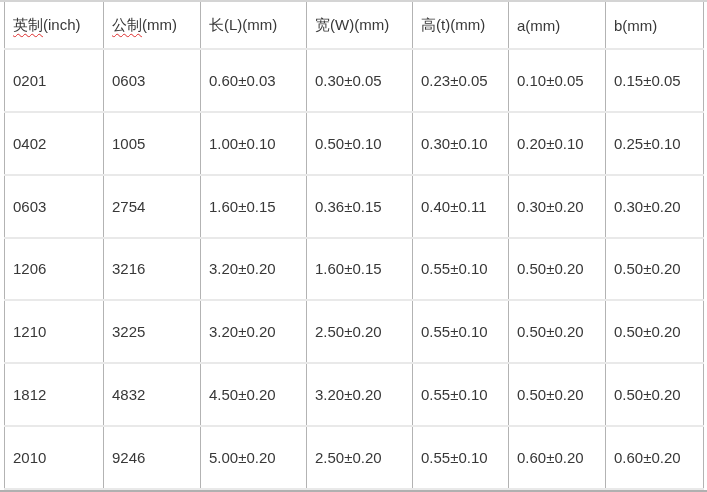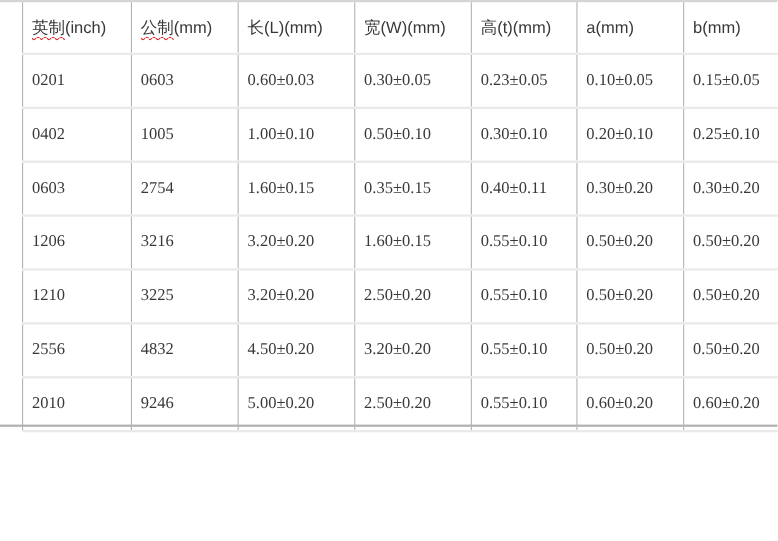--- a/index.html
+++ b/index.html
@@ -10,24 +10,24 @@
   body {
     width: 707px;
     height: 492px;
     font-family: "Liberation Sans", "DejaVu Sans", sans-serif;
     color: #383838;
     overflow: hidden;
   }
   .table-wrap {
     box-sizing: border-box;
     width: 707px;
-    height: 388px;
+    height: 492px;
     border-top: 2px solid var(--outer-top, #d4d4d4);
     border-bottom: 2px solid var(--outer-bottom, #b0b0b0);
-    padding: 0 20px;
+    padding: 0 4px;
     background: #ffffff;
   }
   table.spec {
     width: 100%;
     height: 100%;
     border-collapse: collapse;
     table-layout: fixed;
     border-left: 1px solid var(--vline, #b3b3b3);
     border-right: 1px solid var(--vline, #b3b3b3);
     font-size: 15px;
@@ -43,21 +43,21 @@
     border-left: 1px solid var(--vline, #b3b3b3);
     border-bottom: 2px solid var(--hline, #e9e9e9);
     padding: 0 0 0 8px;
     text-align: left;
     vertical-align: middle;
     font-weight: normal;
     white-space: nowrap;
     overflow: hidden;
   }
   thead tr { height: 47px; }
-  tbody tr { height: 49px; font-family: Liberation Serif, serif; }
+  tbody tr { height: 49px; }
   .wavy {
     text-decoration-line: underline;
     text-decoration-style: wavy;
     text-decoration-color: var(--wavy-color, #dd2c2c);
     text-decoration-thickness: 1px;
     text-underline-offset: 3px;
   }
   .wavy:empty { text-decoration: none; }
 </style>
 </head>
@@ -101,21 +101,21 @@
           <td>1.00±0.10</td>
           <td>0.50±0.10</td>
           <td>0.30±0.10</td>
           <td>0.20±0.10</td>
           <td>0.25±0.10</td>
         </tr>
         <tr>
           <td>0603</td>
           <td>2754</td>
           <td>1.60±0.15</td>
-          <td>0.35±0.15</td>
+          <td>0.36±0.15</td>
           <td>0.40±0.11</td>
           <td>0.30±0.20</td>
           <td>0.30±0.20</td>
         </tr>
         <tr>
           <td>1206</td>
           <td>3216</td>
           <td>3.20±0.20</td>
           <td>1.60±0.15</td>
           <td>0.55±0.10</td>
@@ -125,21 +125,21 @@
         <tr>
           <td>1210</td>
           <td>3225</td>
           <td>3.20±0.20</td>
           <td>2.50±0.20</td>
           <td>0.55±0.10</td>
           <td>0.50±0.20</td>
           <td>0.50±0.20</td>
         </tr>
         <tr>
-          <td>2556</td>
+          <td>1812</td>
           <td>4832</td>
           <td>4.50±0.20</td>
           <td>3.20±0.20</td>
           <td>0.55±0.10</td>
           <td>0.50±0.20</td>
           <td>0.50±0.20</td>
         </tr>
         <tr>
           <td>2010</td>
           <td>9246</td>

